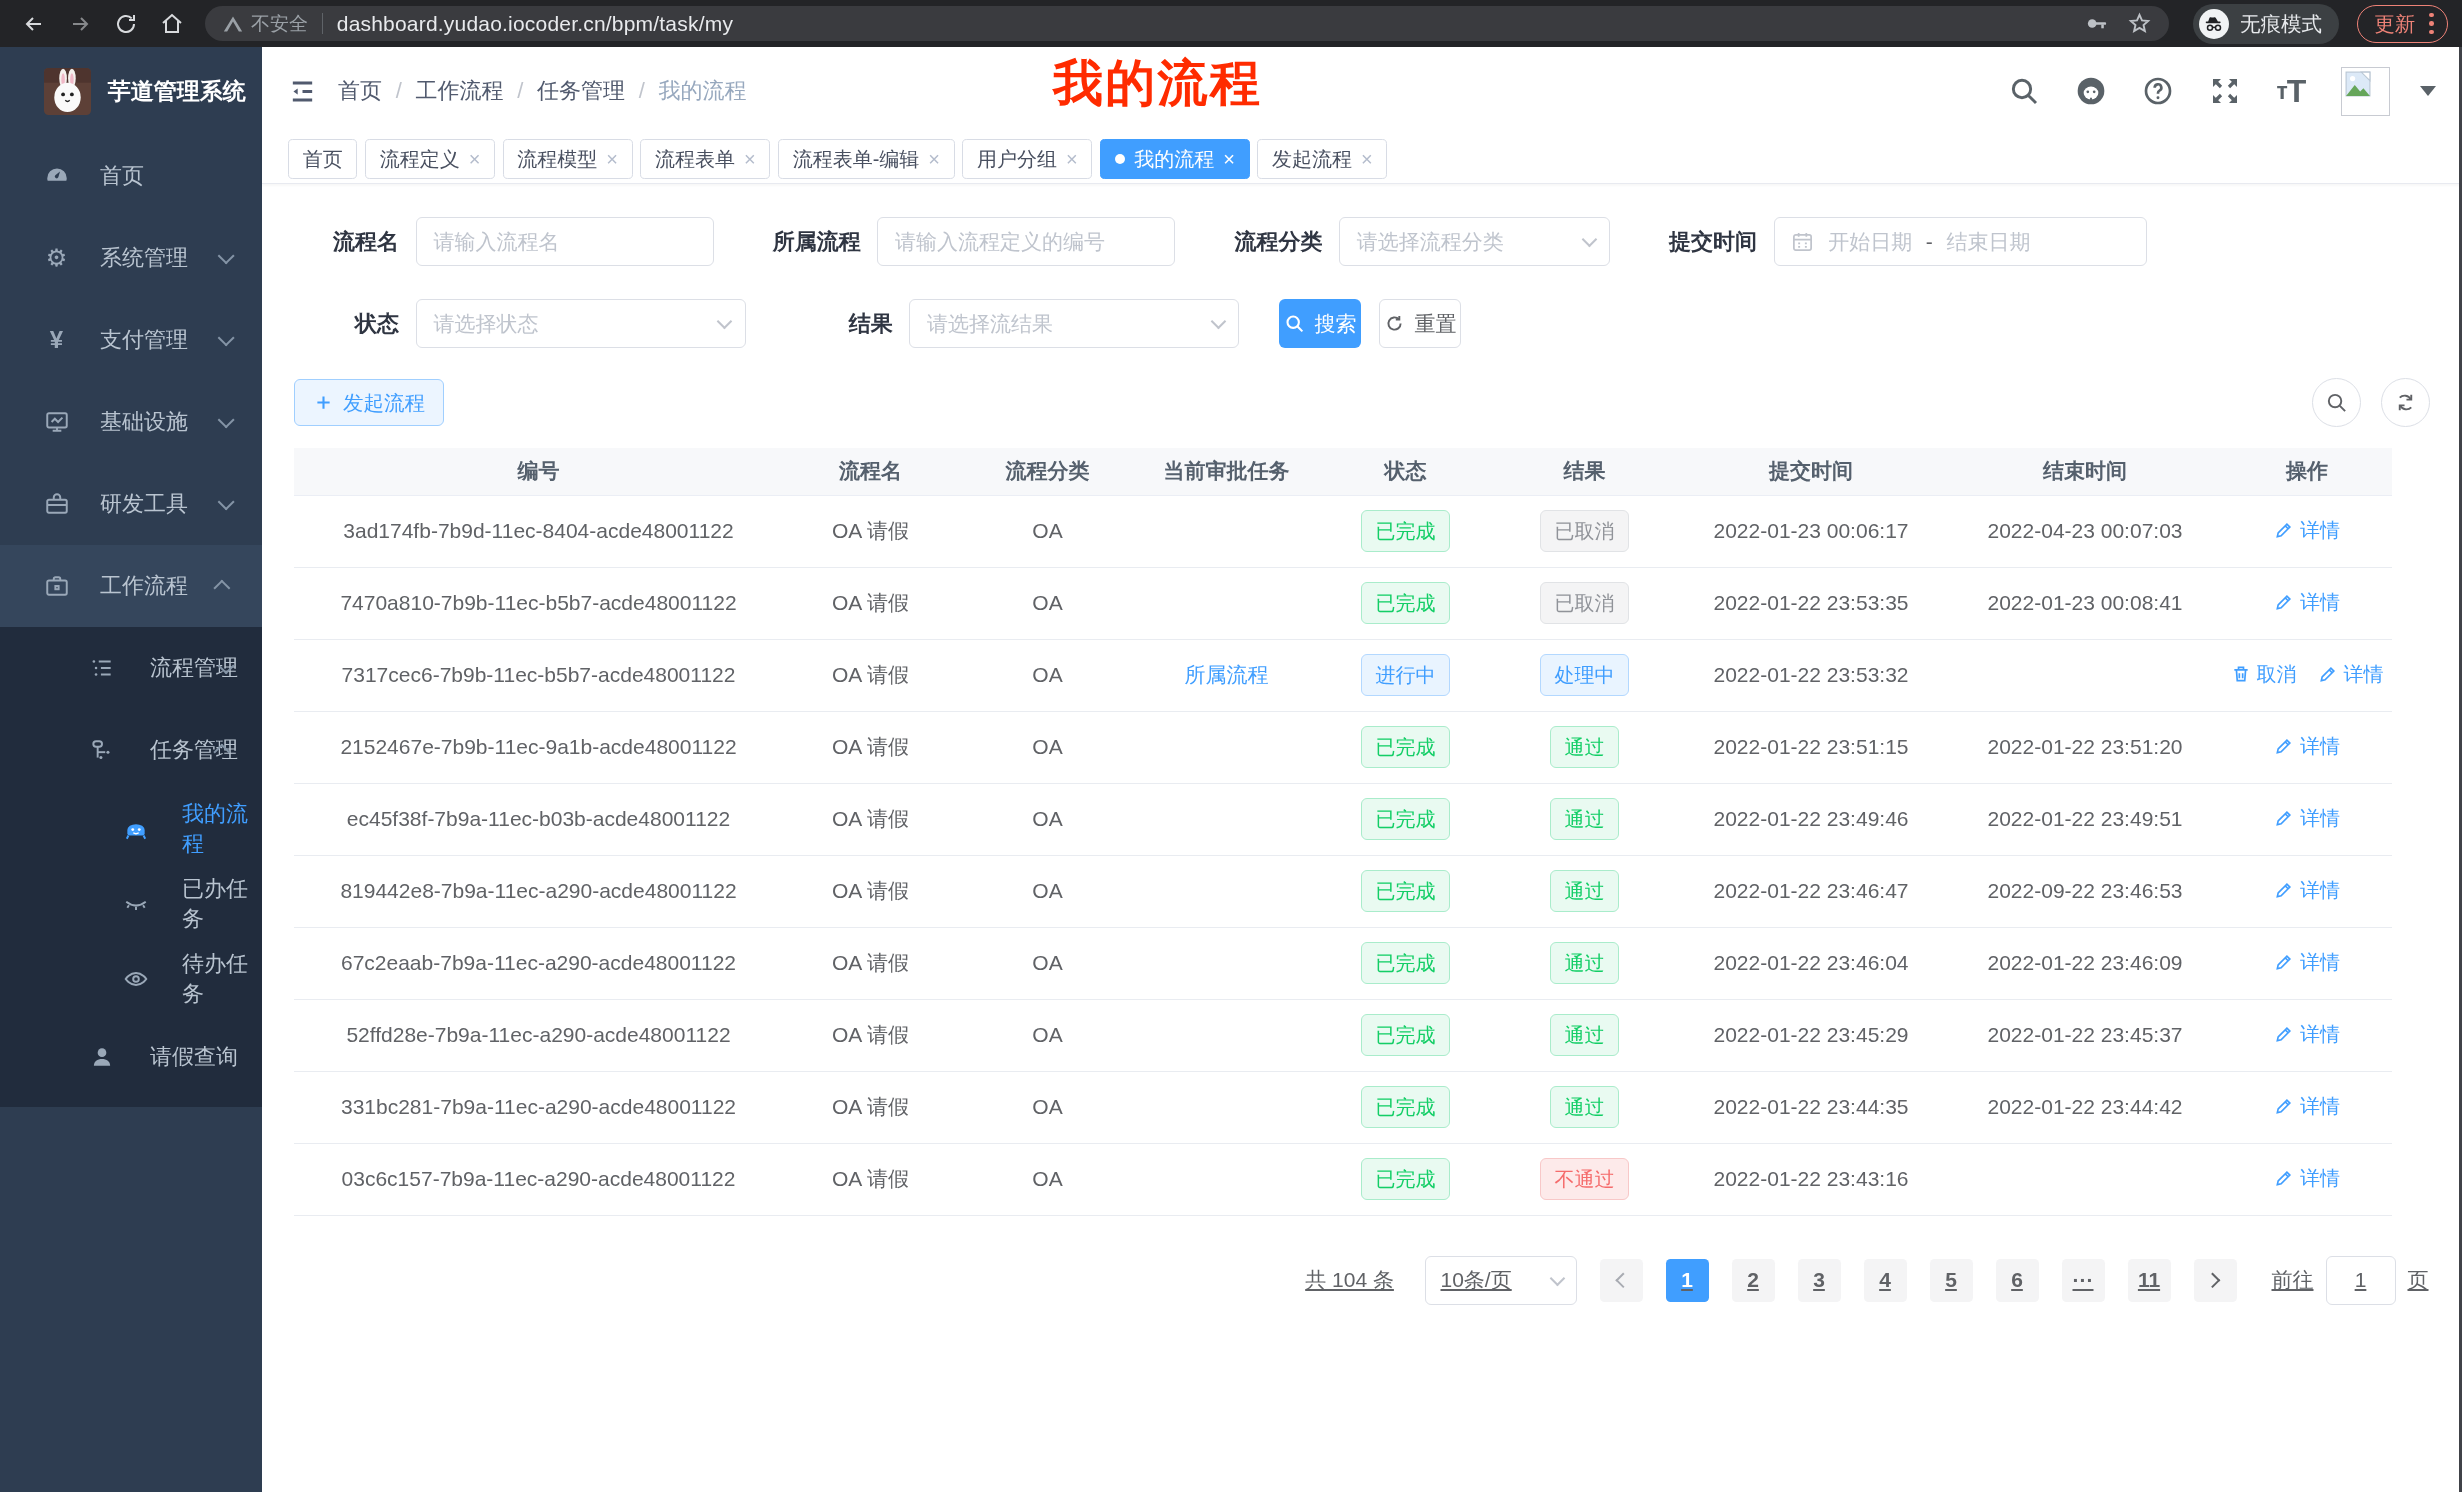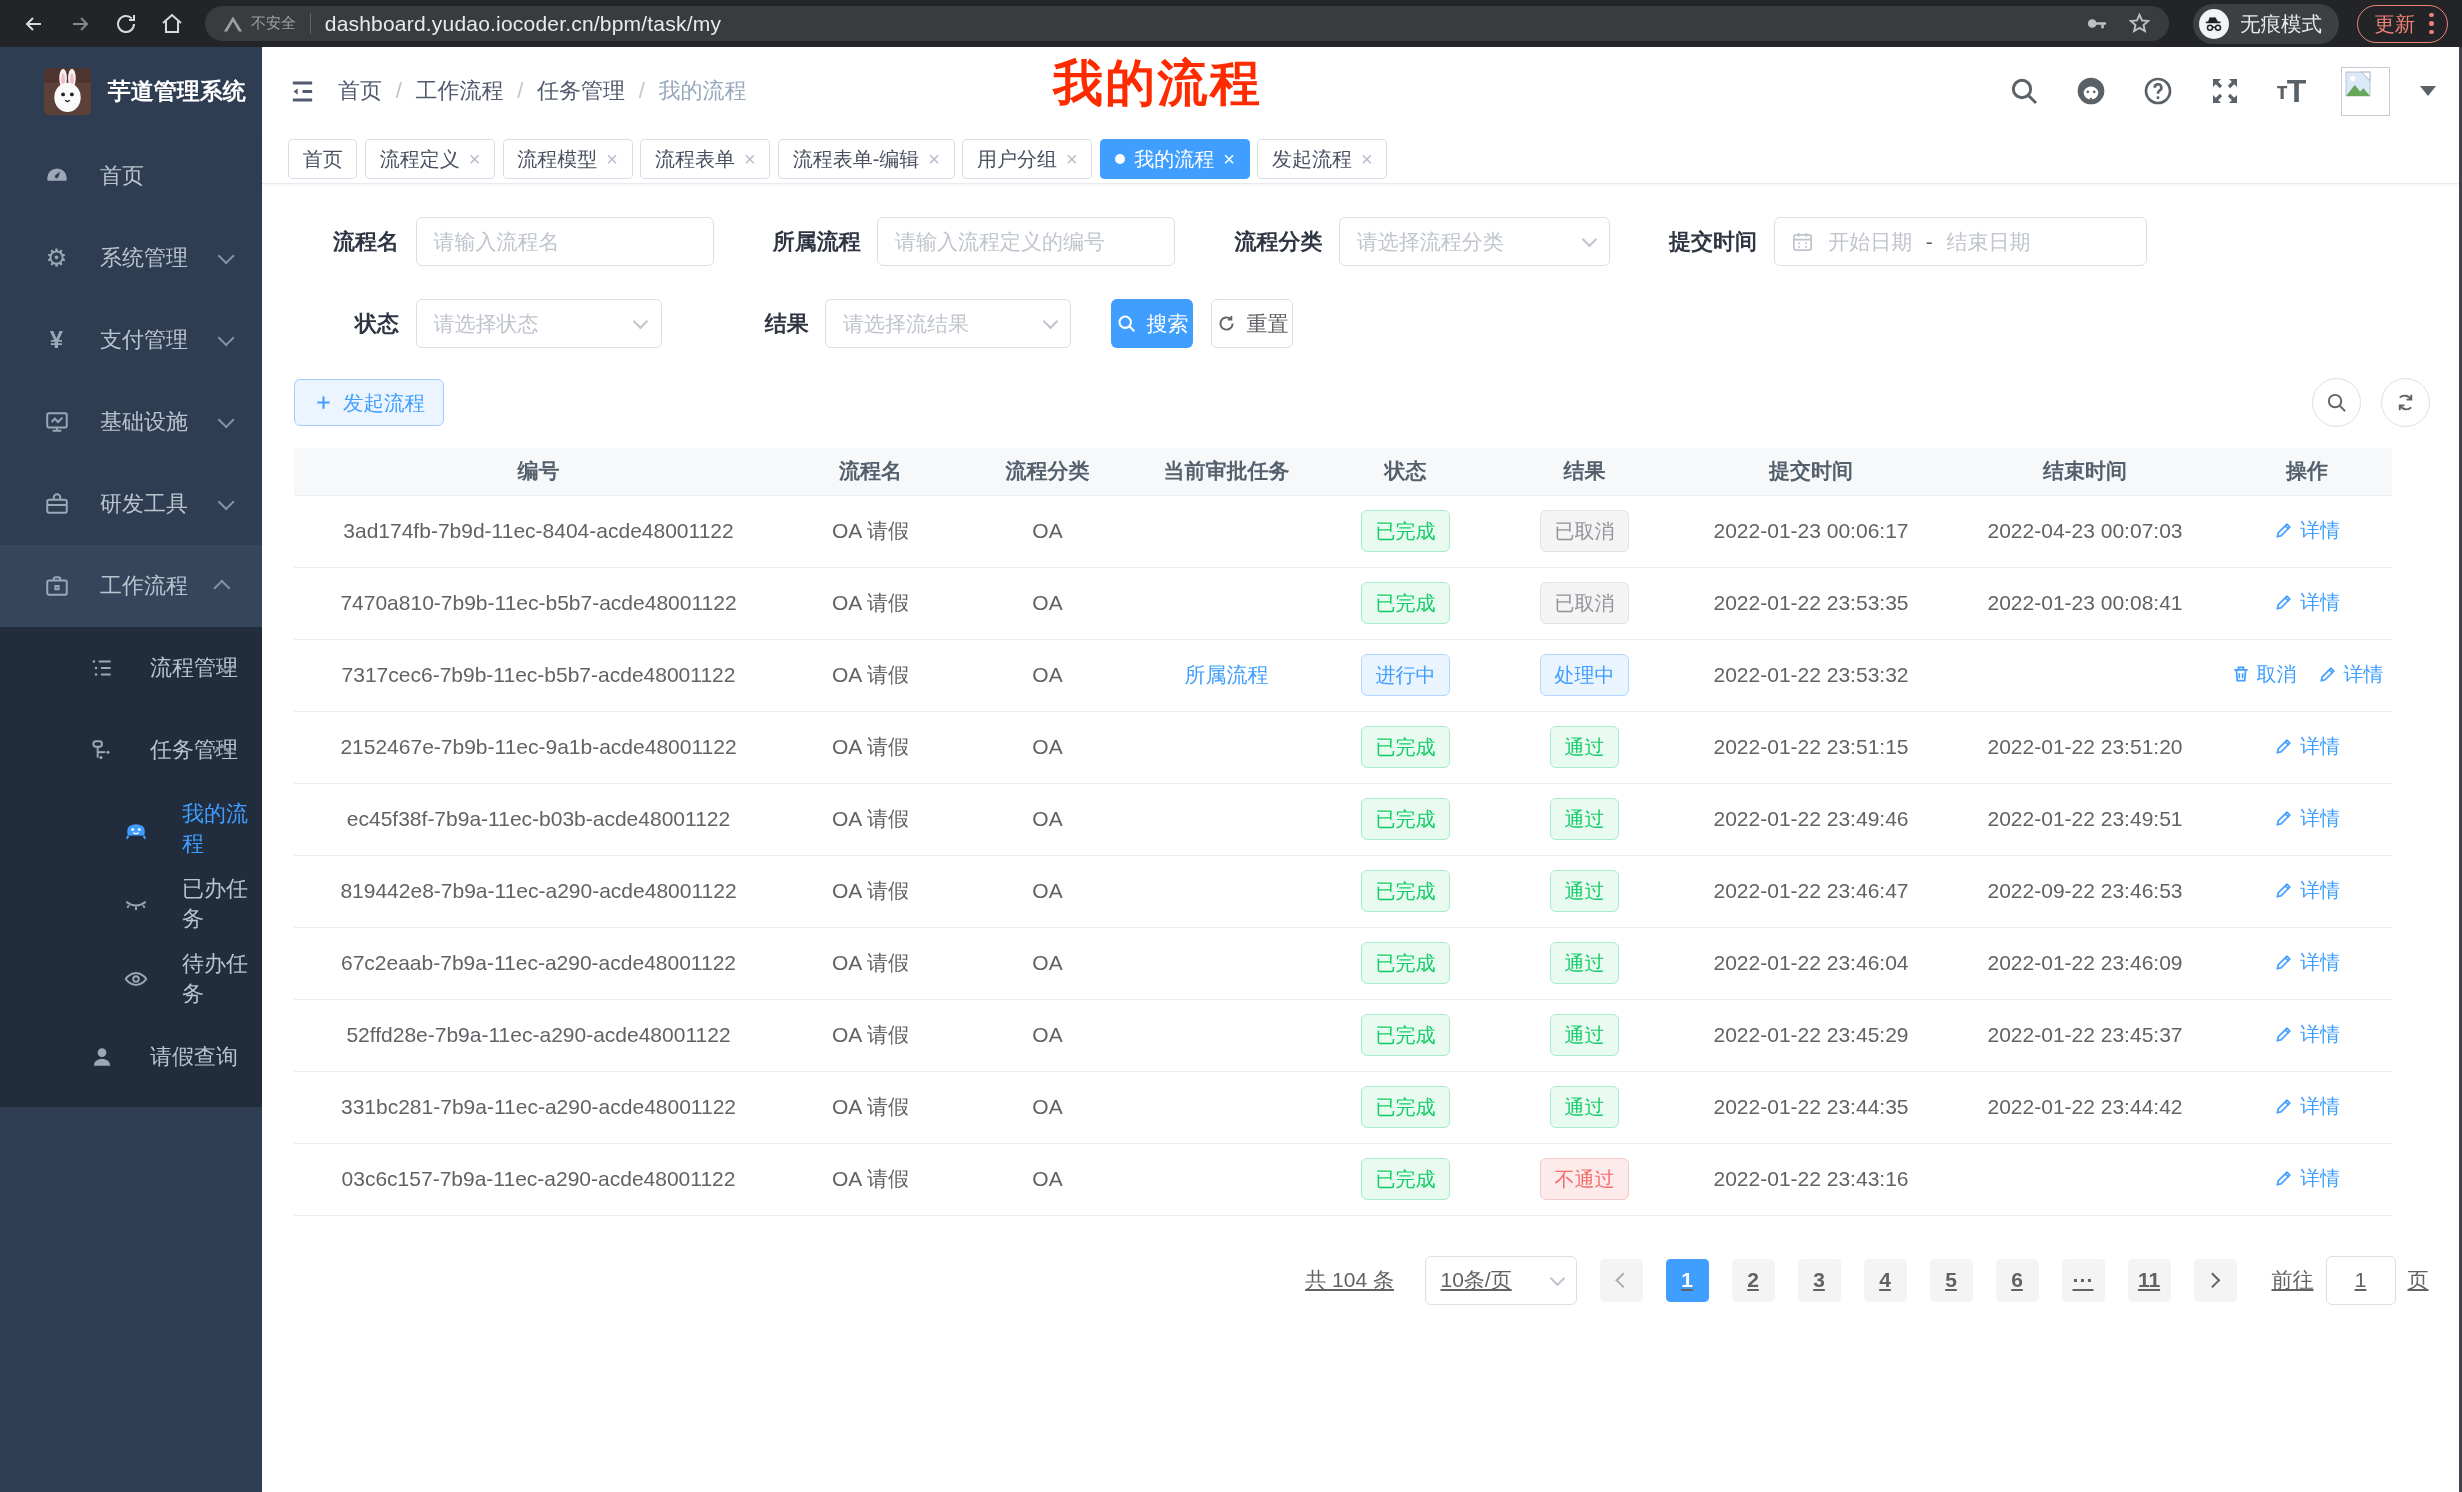--- a/index.html
+++ b/index.html
@@ -6,21 +6,21 @@
   html,body { width:2462px; height:1493px; overflow:hidden; }
   body { font-family:"Liberation Sans","DejaVu Sans",sans-serif; font-size:21px; color:#303133; background:#fff; position:relative; }
 
   
   .browser { height:47px; background:#232427; display:flex; align-items:center; padding:0 13.7px; gap:6px; }
   .b-btn { width:40px; height:40px; display:flex; align-items:center; justify-content:center; color:#d8dadd; flex:0 0 auto; }
   .b-btn svg { width:24px; height:24px; }
   .urlbar { flex:1; height:35px; background:#3a3b3f; border-radius:17.5px; display:flex; align-items:center; padding:0 18px; margin:0 7.6px; color:#e8eaed; }
   .warn-ico { color:#9aa0a6; margin-right:7.6px; display:flex; }
   .warn-ico svg { width:20px; height:20px; }
-  .sec-label { color:#9aa0a6; font-size:15px; }
+  .sec-label { color:#9aa0a6; font-size:19px; }
   .url-div { width:1.5px; height:21px; background:#5f6368; margin:0 13.7px; }
   .url-text { font-size:21px; color:#e8eaed; letter-spacing:0.2px; }
   .urlbar .spacer { flex:1; }
   .pill-ico { color:#bdc1c6; margin-left:20px; display:flex; }
   .pill-ico svg { width:23px; height:23px; }
   .incog { height:40px; background:#3c4043; border-radius:20px; display:flex; align-items:center; gap:10.7px; padding:0 16.7px 0 6px; color:#e8eaed; font-size:20.5px; margin-left:10.7px; flex:0 0 auto;}
   .incog-circle { width:30px; height:30px; border-radius:50%; background:#f1f3f4; display:flex; align-items:center; justify-content:center; }
   .incog-circle svg { width:20px; height:20px; }
   .update { height:38px; border:1.5px solid #ee8277; border-radius:20px; color:#ee8277; display:flex; align-items:center; gap:13.7px; padding:0 13.7px 0 16.7px; font-size:20.5px; margin-left:12px; flex:0 0 auto; }
   .kebab { display:flex; flex-direction:column; gap:3.8px; }
@@ -85,21 +85,21 @@
   
   .content { flex:1; padding:0 32px; position:relative; }
 
   .filters { padding-left:23px; }
   .f-row { display:flex; align-items:center; margin-top:33px; }
   .f-label { font-weight:700; font-size:22px; color:#2f3542; margin-right:16.7px; text-align:right; }
   .w108 { min-width:82px; } .w140 { min-width:107px; }
   .f-ctl { height:49px; border:1.5px solid #dcdfe6; border-radius:6px; background:#fff; display:flex; align-items:center; padding:0 16.7px; color:#bfc4cd; font-size:21px; }
   .f-ctl .ph { color:#bfc4cd; }
   .f-ctl.inp { width:298px; }
-  .f-ctl.sel { width:246px; justify-content:space-between; }
+  .f-ctl.sel { width:330px; justify-content:space-between; }
   .f-ctl.sel.narrow { width:271px; }
   .selchev { width:10.7px; height:10.7px; border-right:2.3px solid #c0c4cc; border-bottom:2.3px solid #c0c4cc; transform:rotate(45deg) translateY(-3px); flex:0 0 auto; }
   .f-group { display:flex; align-items:center; margin-right:40px; }
   .date-range { width:373px; gap:13.7px; }
   .date-range svg { width:23px; height:23px; color:#c0c4cc; flex:0 0 auto; }
   .range-sep { color:#606266; }
   .btn { height:49px; border-radius:6px; display:flex; align-items:center; gap:9px; padding:0 4px; font-size:21px; cursor:pointer; border:1.5px solid transparent; }
   .btn svg { width:21px; height:21px; }
   .btn.primary { background:#409eff; color:#fff; }
   .btn.plain { background:#fff; border-color:#dcdfe6; color:#606266; }

